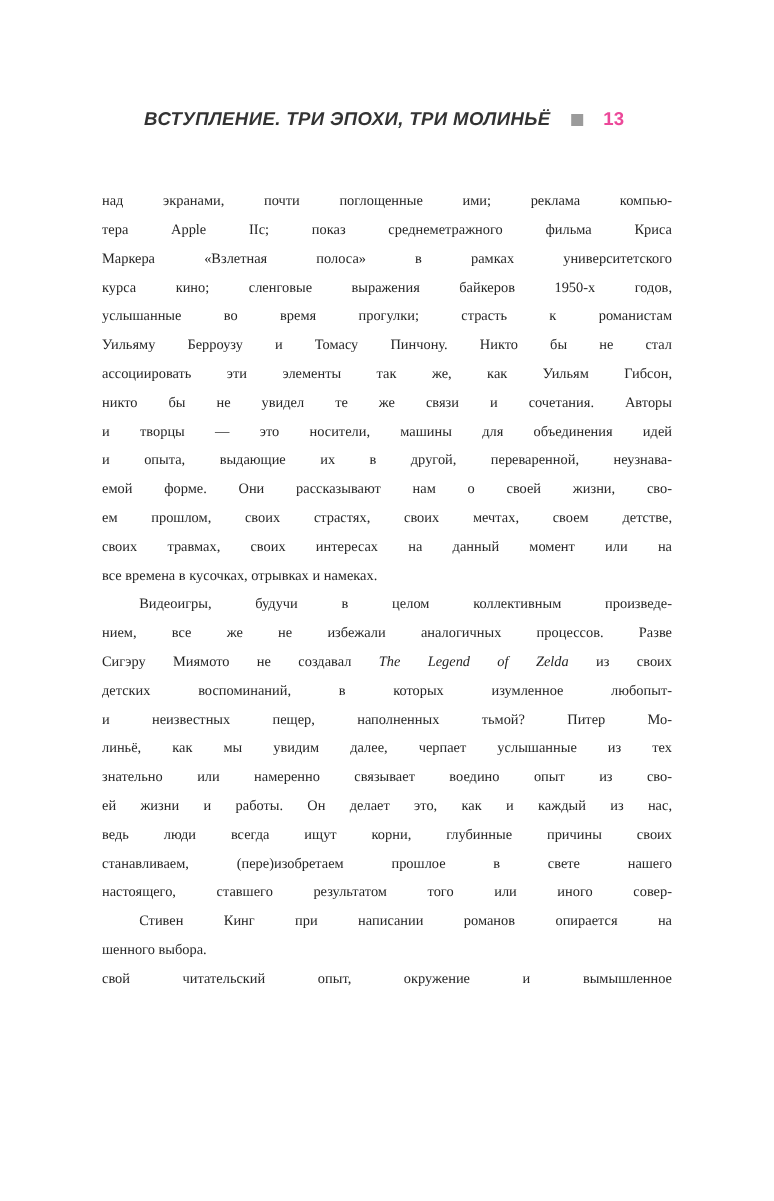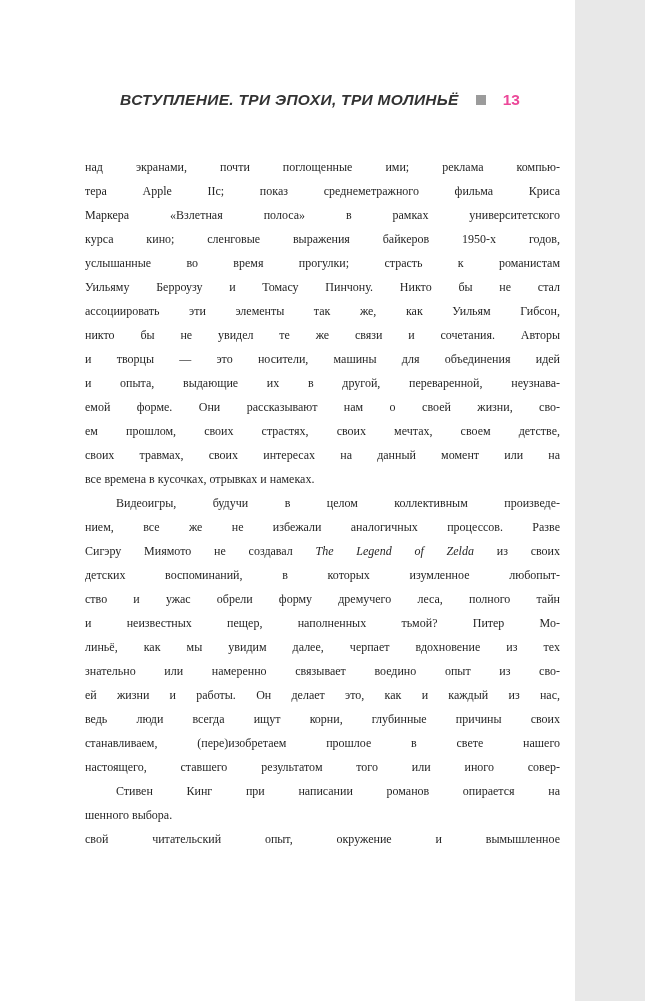--- a/index.html
+++ b/index.html
@@ -2,21 +2,21 @@
 <html><head>
 <meta charset="utf-8">
 <style>
   html, body {
     margin: 0;
     padding: 0;
     background: #e8e8e8;
   }
   .page {
     position: relative;
-    width: 575px;
+    width: 645px;
     height: 1001px;
     background: #ffffff;
     font-family: "Liberation Serif", serif;
     overflow: hidden;
   }
   .running-head {
     position: absolute;
     top: 90px;
     left: 85px;
     width: 475px;
@@ -98,23 +98,22 @@
       <div class="line"><span>и творцы — это носители, машины для объединения идей</span></div>
       <div class="line"><span>и опыта, выдающие их в другой, переваренной, неузнава-</span></div>
       <div class="line"><span>емой форме. Они рассказывают нам о своей жизни, сво-</span></div>
       <div class="line"><span>ем прошлом, своих страстях, своих мечтах, своем детстве,</span></div>
       <div class="line"><span>своих травмах, своих интересах на данный момент или на</span></div>
       <div class="line no-justify"><span>все времена в кусочках, отрывках и намеках.</span></div>
       <div class="line indent"><span>Видеоигры, будучи в целом коллективным произведе-</span></div>
       <div class="line"><span>нием, все же не избежали аналогичных процессов. Разве</span></div>
       <div class="line"><span>Сигэру Миямото не создавал </span><span class="italic">The Legend of Zelda</span><span> из своих</span></div>
       <div class="line"><span>детских воспоминаний, в которых изумленное любопыт-</span></div>
-      <div class="line"><span>ство и ужас обрели форму дремучего леса, полного тайн</span></div>
       <div class="line"><span>и неизвестных пещер, наполненных тьмой? Питер Мо-</span></div>
-      <div class="line"><span>линьё, как мы увидим далее, черпает вдохновение из тех</span></div>
+      <div class="line"><span>линьё, как мы увидим далее, черпает услышанные из тех</span></div>
       <div class="line"><span>знательно или намеренно связывает воедино опыт из сво-</span></div>
       <div class="line"><span>ей жизни и работы. Он делает это, как и каждый из нас,</span></div>
       <div class="line"><span>ведь люди всегда ищут корни, глубинные причины своих</span></div>
       <div class="line"><span>станавливаем, (пере)изобретаем прошлое в свете нашего</span></div>
       <div class="line"><span>настоящего, ставшего результатом того или иного совер-</span></div>
       <div class="line indent"><span>Стивен Кинг при написании романов опирается на</span></div>
       <div class="line no-justify"><span>шенного выбора.</span></div>
       <div class="line"><span>свой читательский опыт, окружение и вымышленное</span></div>
     </main>
 

